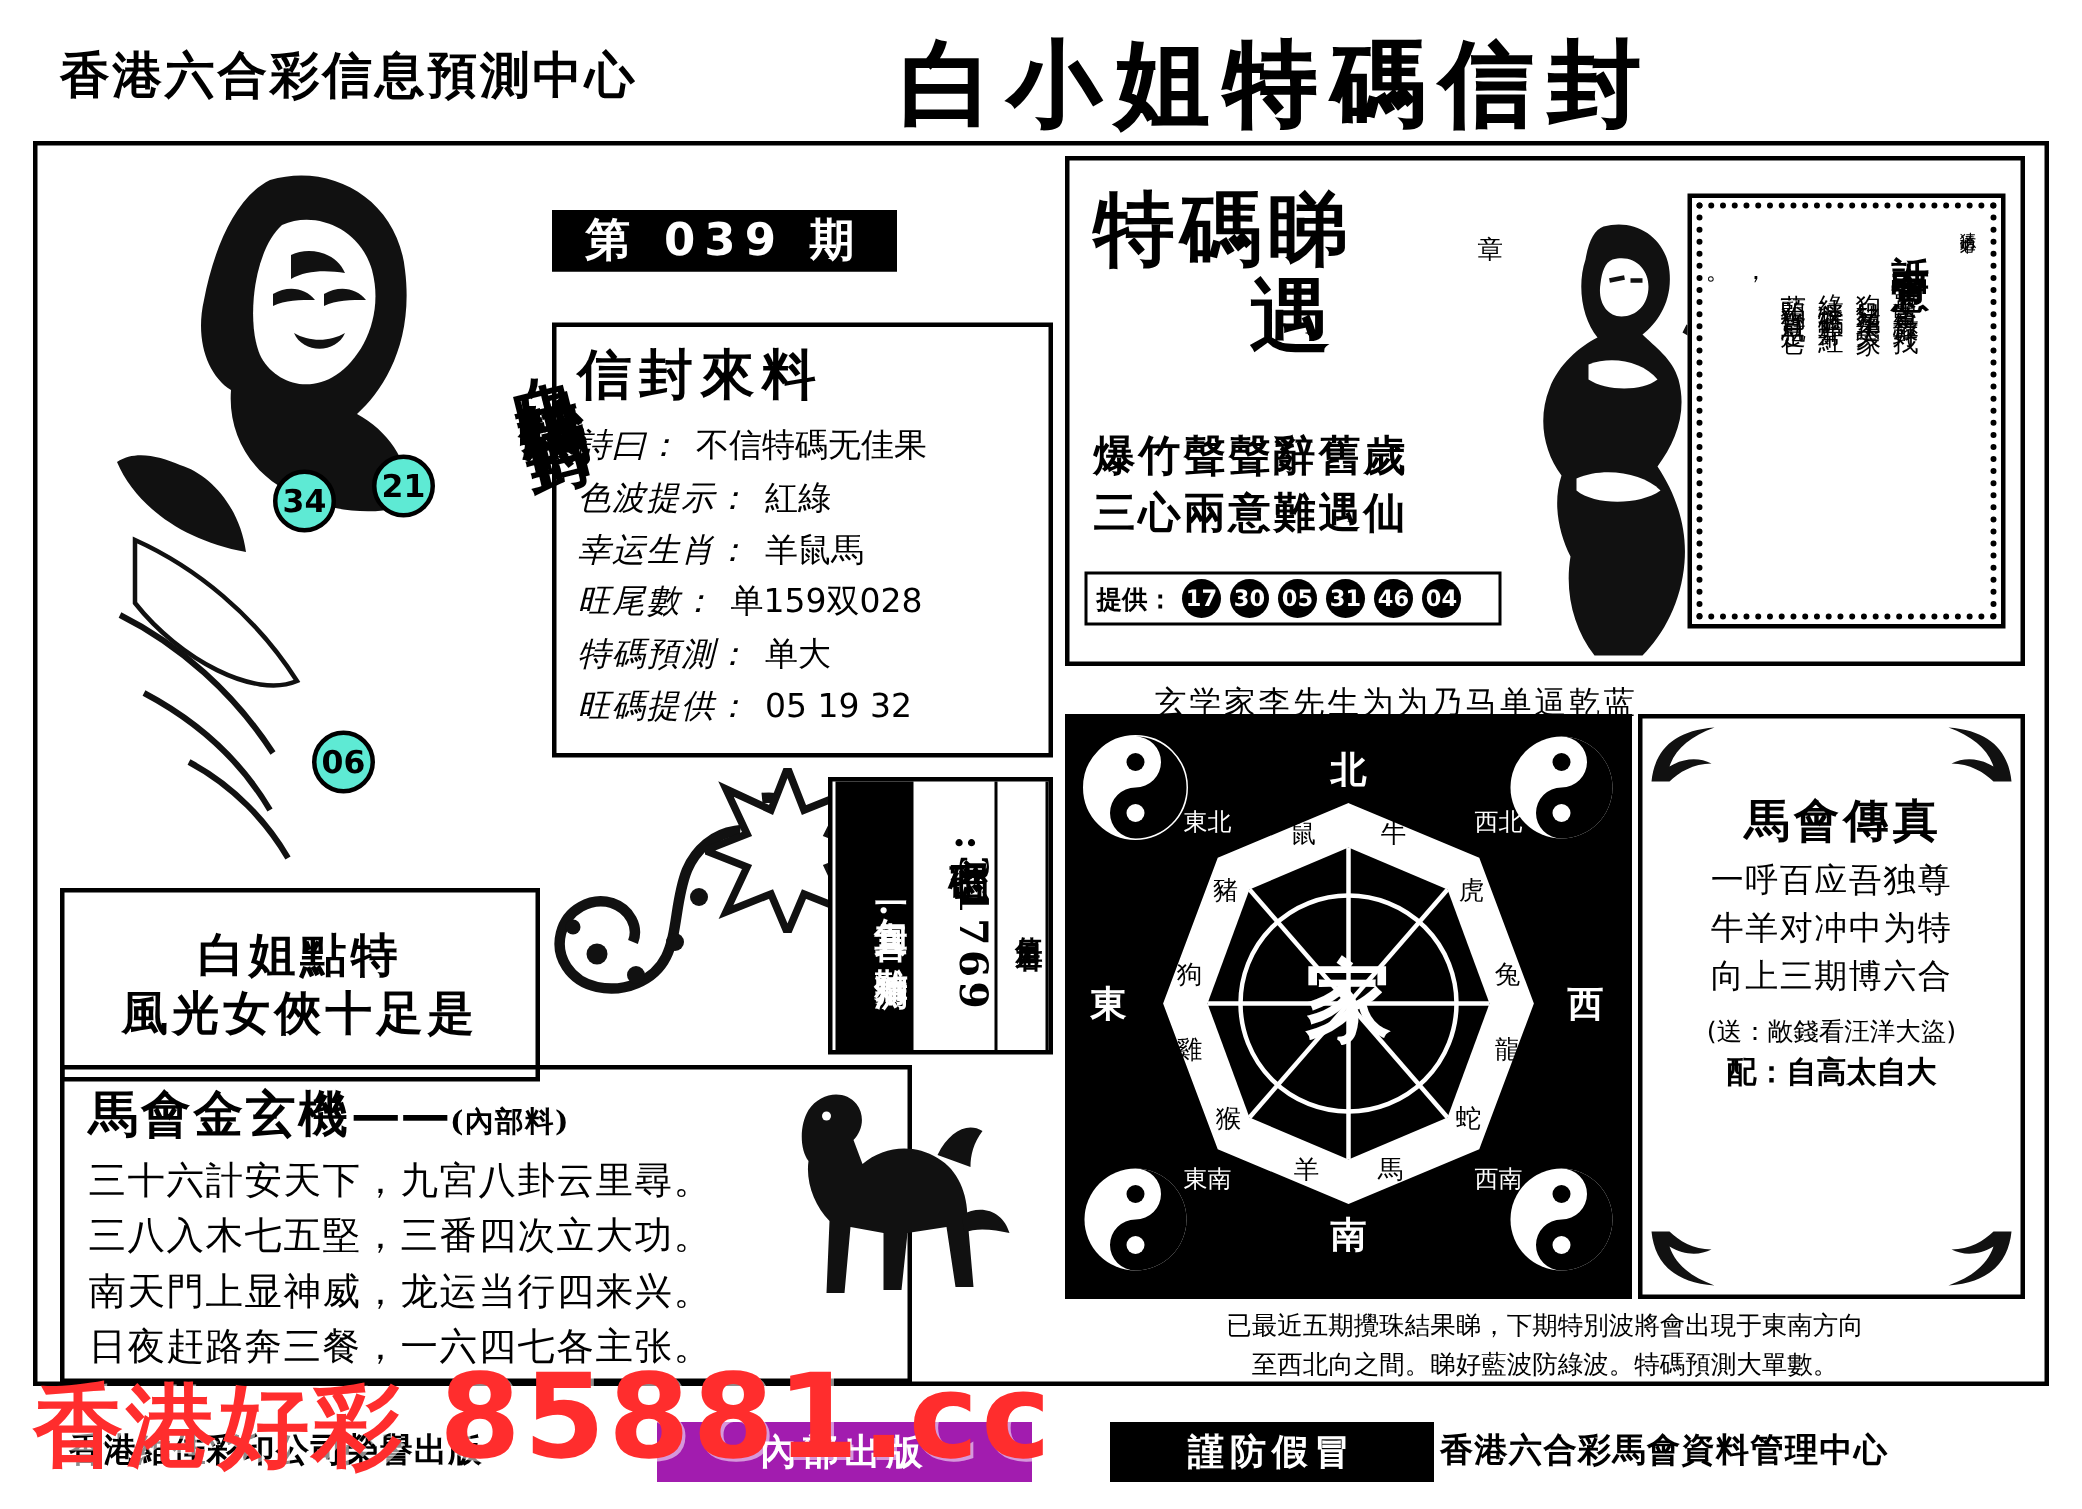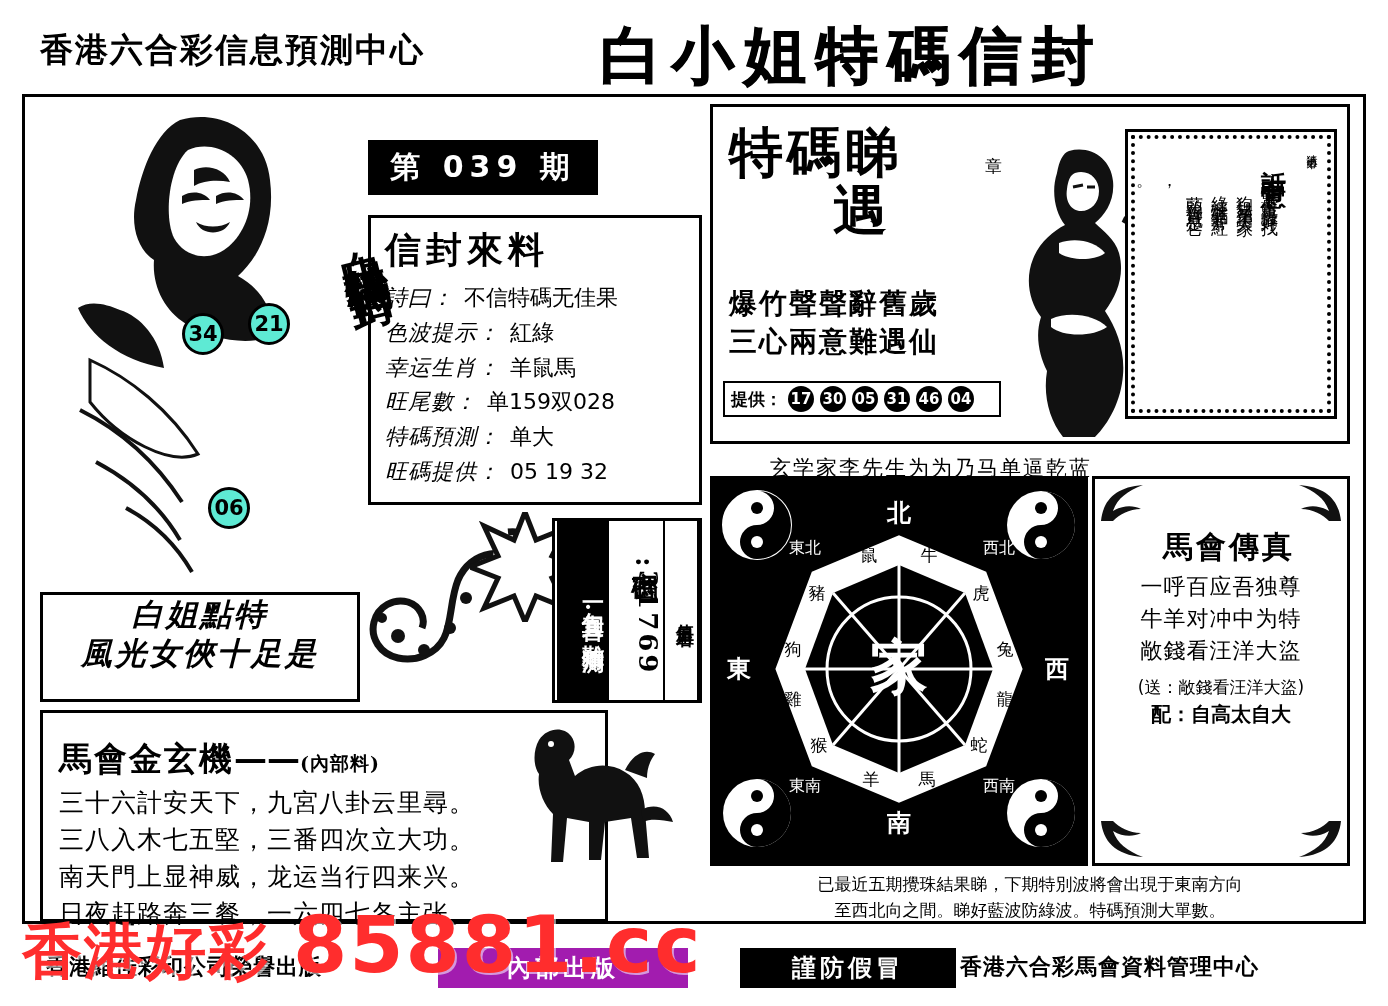--- a/index.html
+++ b/index.html
@@ -65,55 +65,55 @@
     border:3px solid #000; background:#5eead4;
     font-family:"DejaVu Sans", sans-serif;
     font-weight:bold; font-size:21px;
     display:flex; align-items:center; justify-content:center;
   }
   .ball.b1 { left:182px; top:313px; }
   .ball.b2 { left:248px; top:303px; }
   .ball.b3 { left:208px; top:487px; }
 
   .slogan-box {
-    position:absolute; left:40px; top:592px; width:320px; height:110px;
-    border:3px solid #000;
-    display:flex; flex-direction:column; align-items:center; justify-content:flex-start;font-style:italic;
+    position:absolute; left:40px; top:592px; width:320px; height:129px;
+    border:3px solid #000;
+    display:flex; flex-direction:column; align-items:center; justify-content:center;
   }
   .slogan-box div {
     font-family:"DejaVu Serif", serif; font-weight:bold;
     font-size:31px; letter-spacing:3px; line-height:1.25;
   }
 
   
   .xuanji {
     position:absolute; left:40px; top:710px; width:568px; height:212px;
     border:3px solid #000;
-    padding:24px 12px 0 16px;
+    padding:8px 12px 0 16px;
   }
   .xuanji h3 {
     margin:0 0 2px 0;
     font-family:"DejaVu Serif", serif;
     font-size:33px; font-weight:bold; letter-spacing:2px;
   }
   .xuanji h3 .dash { letter-spacing:0; }
   .xuanji h3 .sub { font-size:19px; letter-spacing:1px; }
   .xuanji p {
     margin:4px 0 0 0;
     font-family:"DejaVu Serif", serif;
     font-size:25px; letter-spacing:1px; line-height:1.32;
     white-space:nowrap;
   }
 
   
   .camel { position:absolute; left:505px; top:718px; width:200px; height:200px; }
 
   
   .issue-badge {
-    position:absolute; left:368px; top:140px; width:230px; height:55px;
+    position:absolute; left:368px; top:140px; width:230px; height:41px;
     background:#000; color:#fff; border:3px solid #000;
     display:flex; align-items:center; justify-content:center;
     font-family:"DejaVu Sans", sans-serif; font-weight:bold;
     font-size:30px; letter-spacing:6px;
   }
 
   
   .xinfeng {
     position:absolute; left:368px; top:215px; width:334px; height:290px;
     border:3px solid #000;
@@ -554,21 +554,21 @@
     <svg class="corner bl" viewBox="0 0 46 40">
       <path d="M2 38 C4 18 16 4 44 2 C28 8 18 16 14 28 C24 22 34 22 42 26 C30 26 20 32 14 38Z" fill="#111"></path>
     </svg>
     <svg class="corner br" viewBox="0 0 46 40">
       <path d="M2 38 C4 18 16 4 44 2 C28 8 18 16 14 28 C24 22 34 22 42 26 C30 26 20 32 14 38Z" fill="#111"></path>
     </svg>
 
     <h3>馬會傳真</h3>
     <p>一呼百应吾独尊</p>
     <p>牛羊对冲中为特</p>
-    <p>敞錢看汪洋大盜</p>
+    <p>向上三期博六合</p>
     <div class="send">(送：敞錢看汪洋大盜)</div>
     <div class="pei">配：自高太自大</div>
   </div>
 
   <div class="footer">
     <div class="f-left">香港維佳彩印公司榮譽出版</div>
     <div class="f-blk1">內部出版</div>
     <div class="f-blk2">謹防假冒</div>
     <div class="f-right">香港六合彩馬會資料管理中心</div>
   </div>

